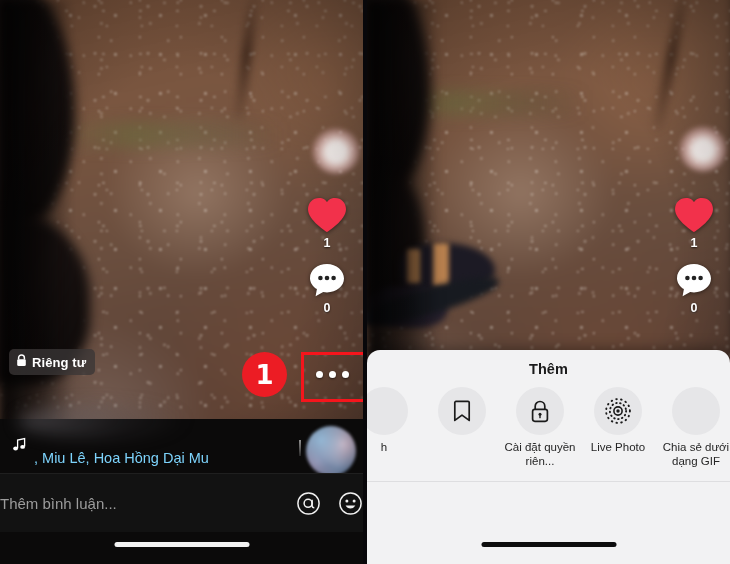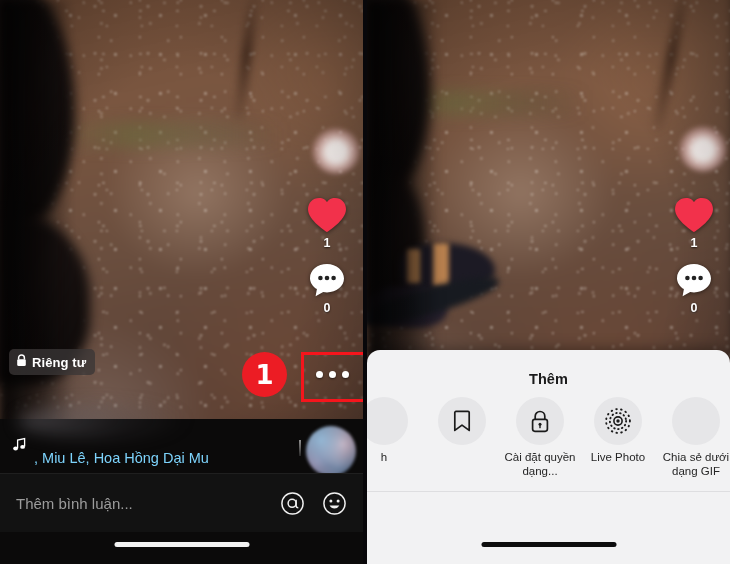--- a/index.html
+++ b/index.html
@@ -140,21 +140,21 @@
   }
   .smokewisp{
     position:absolute;left:18px;bottom:126px;width:170px;height:34px;z-index:7;
     background:linear-gradient(100deg,rgba(116,112,118,.5),rgba(78,74,80,.2) 60%,rgba(0,0,0,0));
     filter:blur(8px);border-radius:50%;
   }
 
   
   .commentbar{
     position:absolute;left:0;right:0;bottom:32px;height:58px;z-index:10;
-    display:flex;align-items:center;padding:0 16px;
+    display:flex;align-items:center;padding:0 0;
     border-top:1px solid rgba(255,255,255,.055);
     background:#121212;
   }
   .commentbar .ph{color:#9c9c9c;font-size:15px;flex:1;}
   .cicons{display:flex;align-items:center;gap:17px;}
   .cicons svg{display:block;}
 
   
   .homebar{
     position:absolute;left:50%;transform:translateX(-50%);
@@ -165,21 +165,21 @@
 
   
   .sheet{
     position:absolute;left:0;right:0;bottom:0;height:214px;z-index:20;
     background:#f2f2f3;border-radius:13px 13px 0 0;
     box-shadow:0 -2px 14px rgba(0,0,0,.35);
     display:flex;flex-direction:column;
   }
   .sheet .title{
     text-align:center;color:#1b1b1b;font-size:14.5px;font-weight:700;
-    padding-top:21px;padding-bottom:8px;letter-spacing:.1px;
+    padding-top:11px;padding-bottom:8px;letter-spacing:.1px;
   }
   .sheet .row{
     display:flex;align-items:flex-start;justify-content:flex-start;
     padding:2px 0 0 0;position:relative;height:92px;
     margin-left:-22px;
   }
   .sheet .opt{
     flex:0 0 auto;width:78px;display:flex;flex-direction:column;align-items:center;gap:6px;
   }
   .sheet .circ{
@@ -363,21 +363,21 @@
 
         <div class="opt">
           <span class="circ">
             <svg width="22" height="25" viewBox="0 0 22 25" aria-hidden="true">
               <path d="M6.2 10.4V7.3A4.8 4.8 0 0 1 11 2.5a4.8 4.8 0 0 1 4.8 4.8v3.1" fill="none" stroke="#1b1b1b" stroke-width="1.7"></path>
               <rect x="3.6" y="10.3" width="14.8" height="12" rx="2.2" fill="none" stroke="#1b1b1b" stroke-width="1.7"></rect>
               <circle cx="11" cy="15.2" r="1.5" fill="#1b1b1b"></circle>
               <rect x="10.3" y="15.6" width="1.4" height="3.6" fill="#1b1b1b"></rect>
             </svg>
           </span>
-          <span class="olabel">Cài đặt quyền dạng...</span>
+          <span class="olabel">Cài đặt quyền riên...</span>
         </div>
 
         <div class="opt">
           <span class="circ">
             <svg width="30" height="30" viewBox="0 0 30 30" aria-hidden="true">
               <circle cx="15" cy="15" r="4.1" fill="none" stroke="#1b1b1b" stroke-width="1.6"></circle>
               <circle cx="15" cy="15" r="1.7" fill="#1b1b1b"></circle>
               <circle cx="15" cy="15" r="8.1" fill="none" stroke="#1b1b1b" stroke-width="1.9" stroke-linecap="round" stroke-dasharray="0.6 3.4"></circle>
               <circle cx="15" cy="15" r="11.9" fill="none" stroke="#1b1b1b" stroke-width="1.9" stroke-linecap="round" stroke-dasharray="0.6 4.3"></circle>
             </svg>

